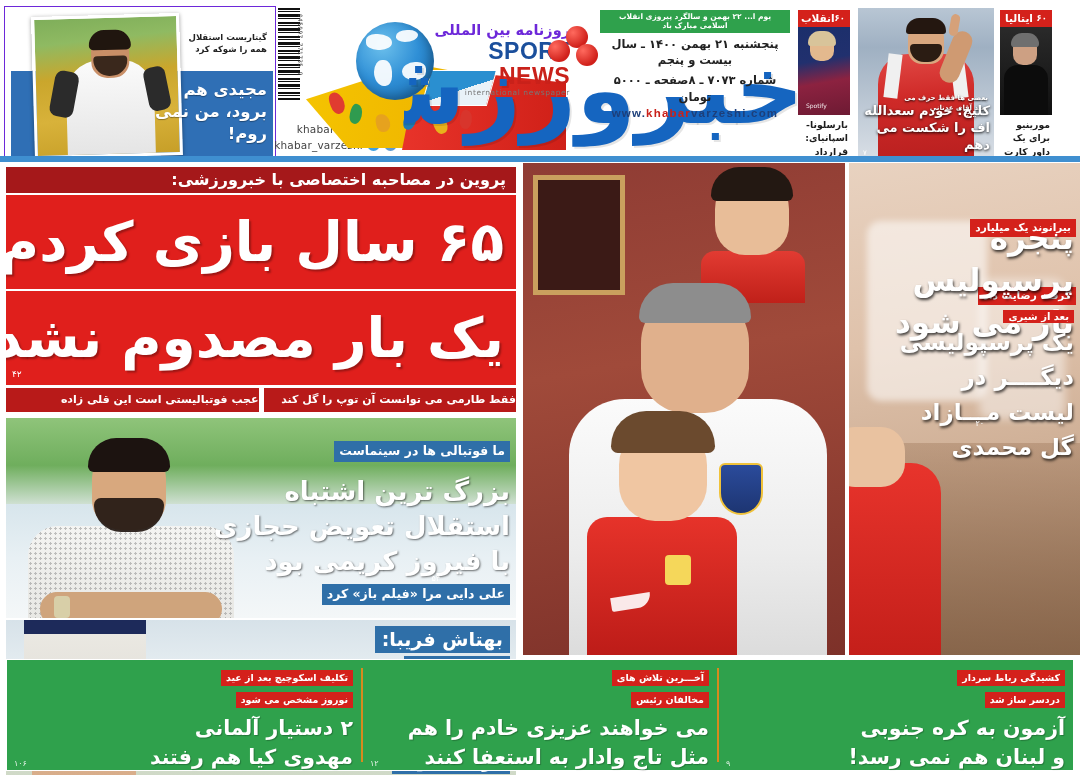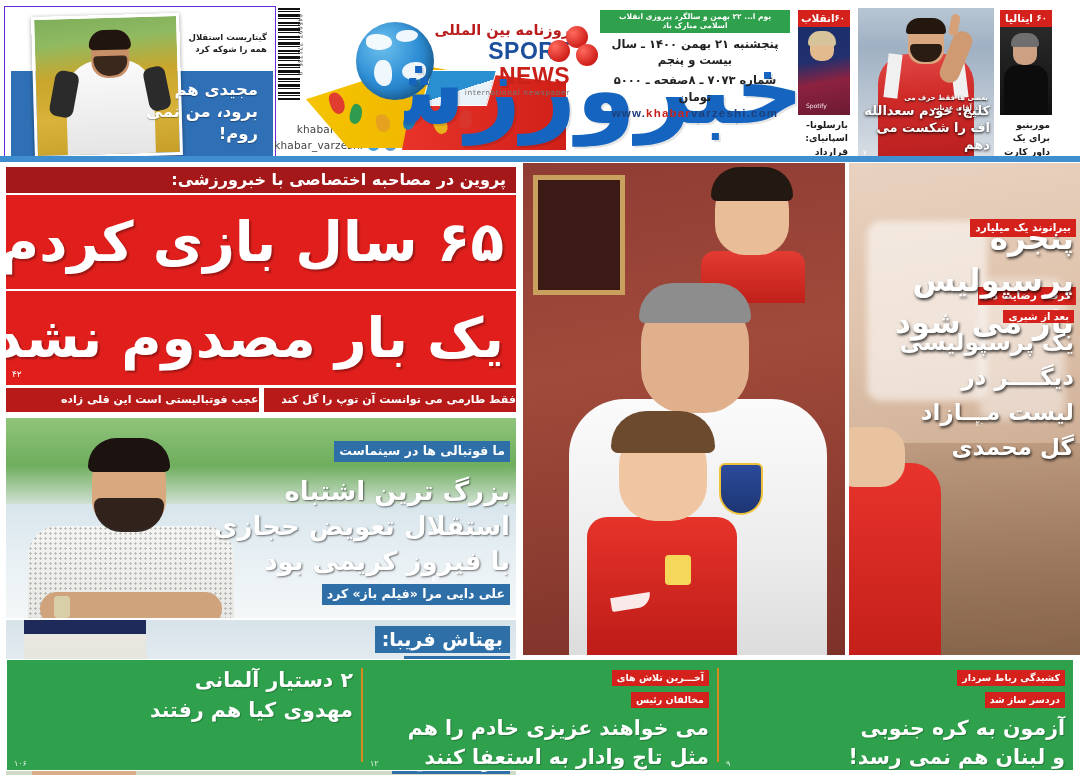--- a/index.html
+++ b/index.html
@@ -62,21 +62,21 @@
   .ptl-beard {
     position: absolute; left: 58px; top: 38px; width: 34px; height: 20px;
     background: #2a1d14; border-radius: 4px 4px 16px 16px; opacity: .9;
   }
   .promo-tl-kicker {
     position: absolute; right: 8px; top: 24px; width: 96px;
     color: #222; font-size: 8.5px; line-height: 1.45; text-align: right;
     font-weight: 700;
   }
   .promo-tl-head {
-    position: absolute; right: 17px; top: 72px; width: 112px;
+    position: absolute; right: 8px; top: 72px; width: 112px;
     color: #ffffff; font-size: 16.5px; line-height: 1.32; text-align: right;
     font-weight: 700; text-shadow: 0 1px 1px rgba(0,0,0,.35);
   }
 
   
   .barcode {
     position: absolute; left: 278px; top: 8px; width: 22px; height: 92px;
     background: repeating-linear-gradient(180deg,
       #111 0 2px, #fff 2px 3px, #111 3px 4px, #fff 4px 6px,
       #111 6px 9px, #fff 9px 10px, #111 10px 11px, #fff 11px 14px);
@@ -131,21 +131,21 @@
   }
   .figgy { position: absolute; border-radius: 40% 60% 50% 50%; }
   .f1 { left: 24px; top: 74px; width: 14px; height: 22px; background: #e03c30; transform: rotate(-18deg); }
   .f2 { left: 44px; top: 86px; width: 12px; height: 20px; background: #2f9b4f; transform: rotate(14deg); }
   .f3 { left: 70px; top: 96px; width: 14px; height: 18px; background: #e6a21e; transform: rotate(-10deg); }
   .f4 { left: 98px; top: 92px; width: 12px; height: 20px; background: #1f7bb5; transform: rotate(20deg); }
   .f5 { left: 128px; top: 98px; width: 13px; height: 18px; background: #e8b21c; transform: rotate(-22deg); }
   .f6 { left: 154px; top: 92px; width: 12px; height: 19px; background: #d8352c; transform: rotate(10deg); }
 
   .sportnews { position: absolute; left: 420px; top: 22px; width: 150px; text-align: right; }
-  .sn-fa { font-size: 14.5px; font-weight: 700; color: #b91c1c; line-height: 1.2; }
+  .sn-fa { font-size: 14.5px; font-weight: 700; color: #6d28d9; line-height: 1.2; }
   .sn-en { font-size: 23px; font-weight: 700; letter-spacing: .5px; line-height: 1.05;
     direction: ltr; font-family: "Liberation Sans", sans-serif; }
   .sn-en .sport { color: #1b4f9c; }
   .sn-en .news { color: #c9211a; }
   .sn-sub { font-size: 7.5px; color: #777; direction: ltr; letter-spacing: .6px; }
 
   .cherries { position: absolute; left: 546px; top: 26px; width: 58px; height: 44px; }
   .cherry { position: absolute; border-radius: 50%;
     background: radial-gradient(circle at 32% 30%, #ff6a5e, #d0201a 70%); }
   .ch1 { left: 2px; top: 14px; width: 22px; height: 22px; }
@@ -681,20 +681,24 @@
         <div>یک پرسپولیسی</div>
         <div>دیگــــر در</div>
         <div>لیست مـــازاد</div>
         <div>گل محمدی</div>
       </div>
       <div class="rc-pg">۲۰</div>
     </div>
 
     <div class="greenstrip">
       <div class="gs-cell">
+        <div class="gs-kick">
+          <span>تکلیف اسکوچیچ بعد از عید</span><br>
+          <span>نوروز مشخص می شود</span>
+        </div>
         <div class="gs-head">۲ دستیار آلمانی</div>
         <div class="gs-head">مهدوی کیا هم رفتند</div>
         <div class="gs-pg">۱۰۶</div>
       </div>
       <div class="gs-div"></div>
       <div class="gs-cell">
         <div class="gs-kick">
           <span>آخـــرین تلاش های</span><br>
           <span>مخالفان رئیس</span>
         </div>

